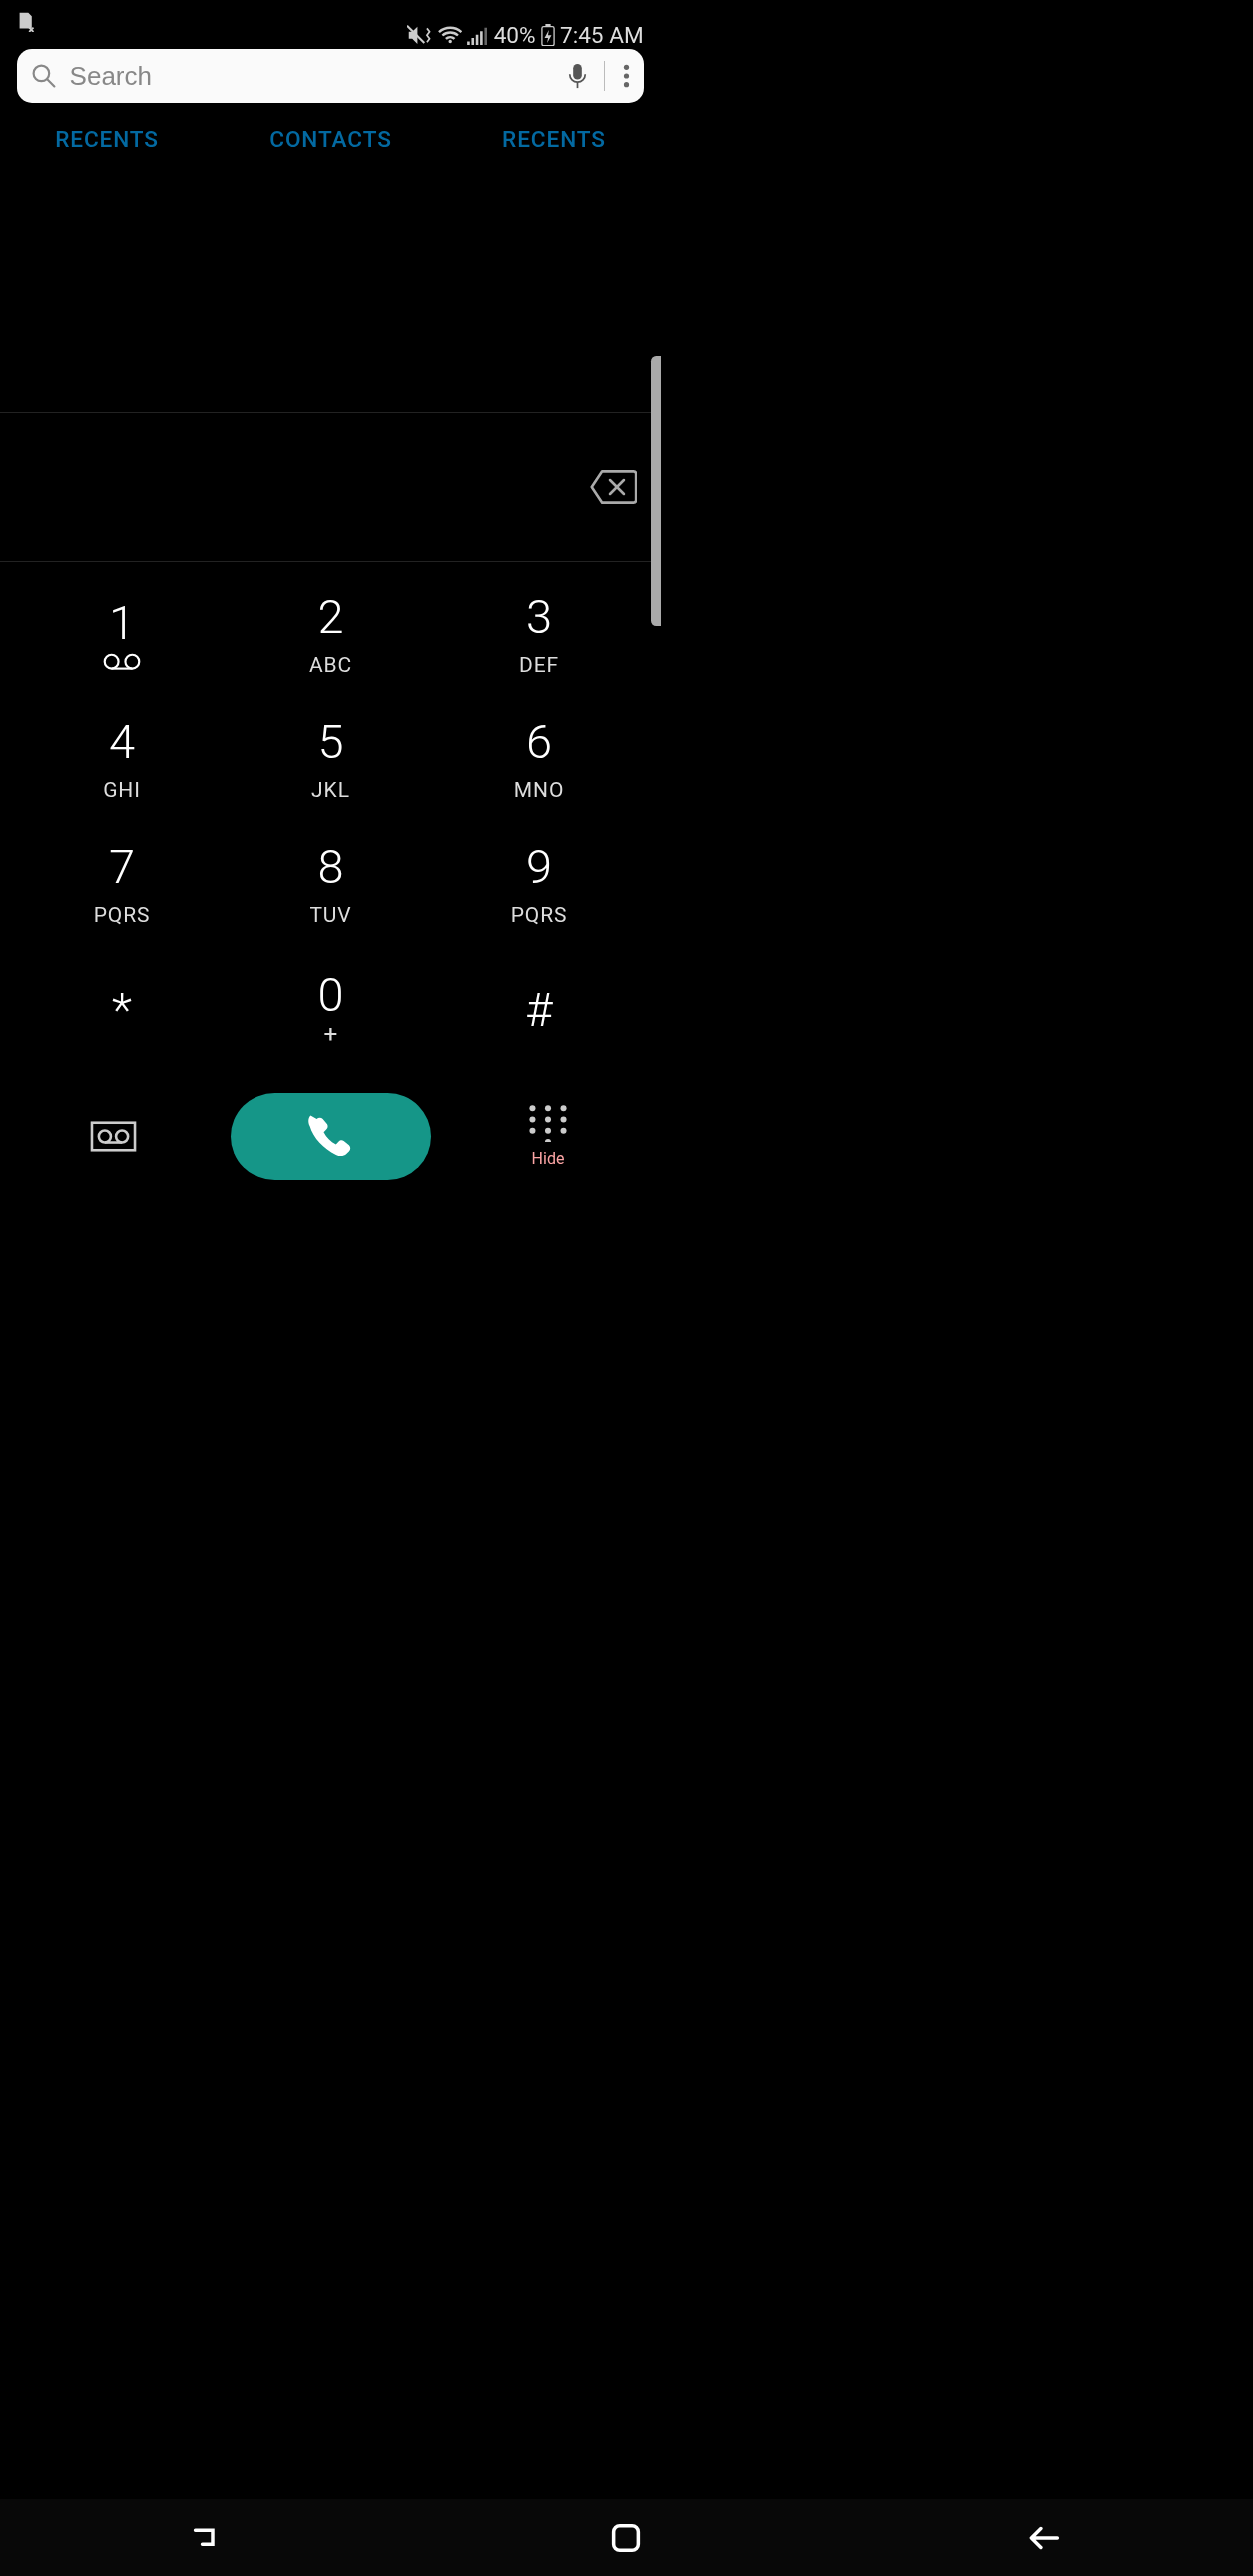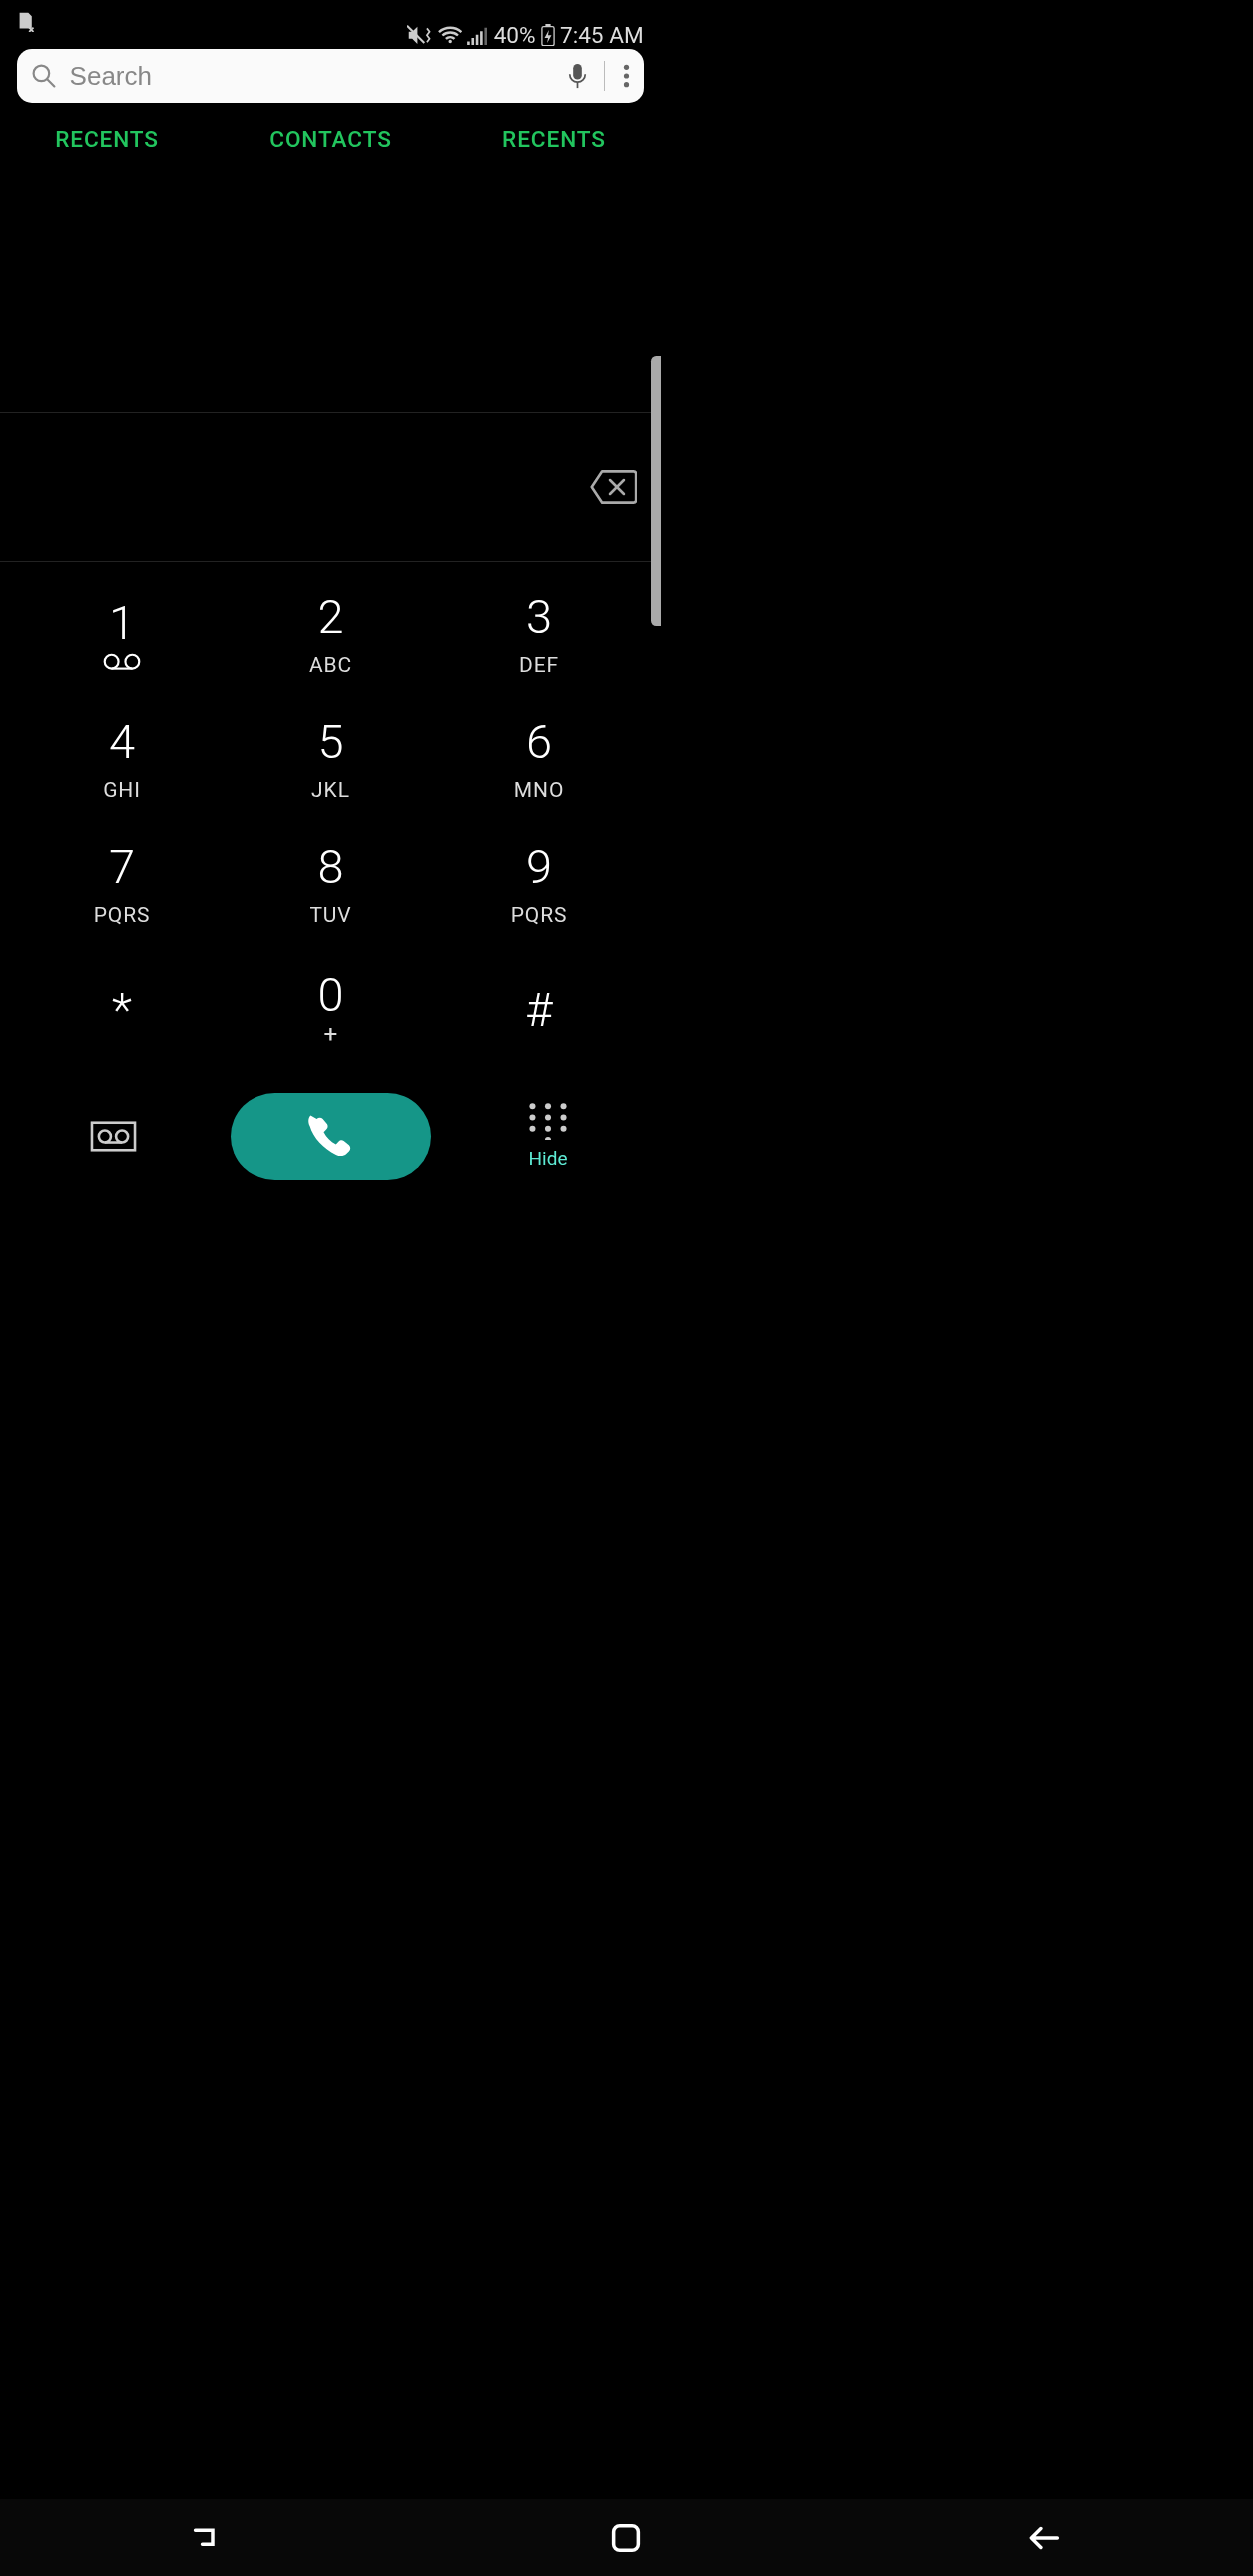--- a/index.html
+++ b/index.html
@@ -8,41 +8,41 @@
   .status-bar { height: 42px; display: flex; align-items: center; justify-content: space-between; padding: 0 17.4px; color: #ddd; }
   .status-left { display: flex; align-items: center; gap: 7px; }
   .status-right { display: flex; align-items: center; gap: 5.2px; font-size: 22.6px; margin-top: 28px; }
   
   .search-row { margin: 7px 17.4px; background: #fafafa; border-radius: 15px; height: 54px; display: flex; align-items: center; padding: 0 14px; gap: 12.2px; }
   .search-input { flex: 1; border: none; outline: none; background: transparent; font-size: 26px; color: #333; }
   .search-input::placeholder { color: #888; }
   .search-divider { width: 0.9px; height: 30px; background: #bbb; margin: 0 5.2px; }
   
   .tabs { display: flex; justify-content: space-around; margin-top: 22.6px; }
-  .tab { color: #22c55e; font-size: 22.6px; letter-spacing: 0.9px; font-weight: 500; }
+  .tab { color: #0369a1; font-size: 22.6px; letter-spacing: 0.9px; font-weight: 500; }
   
   .empty-area { height: 259px; position: relative; }
   
   .number-display { height: 150px; border-top: 0.9px solid #222; border-bottom: 0.9px solid #222; position: relative; }
   .backspace-btn { position: absolute; right: 24.4px; top: 50%; transform: translateY(-50%); }
   .scroll-handle { position: absolute; right: 0; top: -57px; width: 10.4px; height: 270px; background: #aaa; border-radius: 5.2px 0 0 5.2px; }
   
   .keypad { padding: 14px 35px 0; }
   .key-row { display: flex; justify-content: space-between; margin-bottom: 7px; }
   .key { width: 174px; height: 118px; display: flex; flex-direction: column; align-items: center; justify-content: center; color: #fff; }
   .key-digit { font-size: 47px; font-weight: 300; line-height: 1; }
   .key-letters { font-size: 21px; color: #ddd; margin-top: 13px; letter-spacing: 0.9px; }
   .key-symbol { font-size: 47px; font-weight: 300; }
   .key-plus { font-size: 24.4px; color: #ddd; margin-top: 1.7px; }
   .vm-icon { margin-top: 7px; }
   
   .action-row { display: flex; align-items: center; justify-content: space-between; padding: 17.4px 52px 26px; }
   .action-slot { width: 122px; display: flex; flex-direction: column; align-items: center; gap: 7px; }
   .call-btn { width: 200px; height: 87px; background: #159688; border-radius: 47px; display: flex; align-items: center; justify-content: center; }
-  .hide-label { color: #5eead4; font-size: 19px; }
+  .hide-label { color: #fca5a5; font-size: 16px; }
   
   .nav-bar { position: absolute; bottom: 0; left: 0; right: 0; height: 77px; background: #080808; display: flex; align-items: center; justify-content: space-around; }
   
   svg { display: block; }
 </style>
 </head>
 <body>
 
 <div class="status-bar">
   <div class="status-left">

